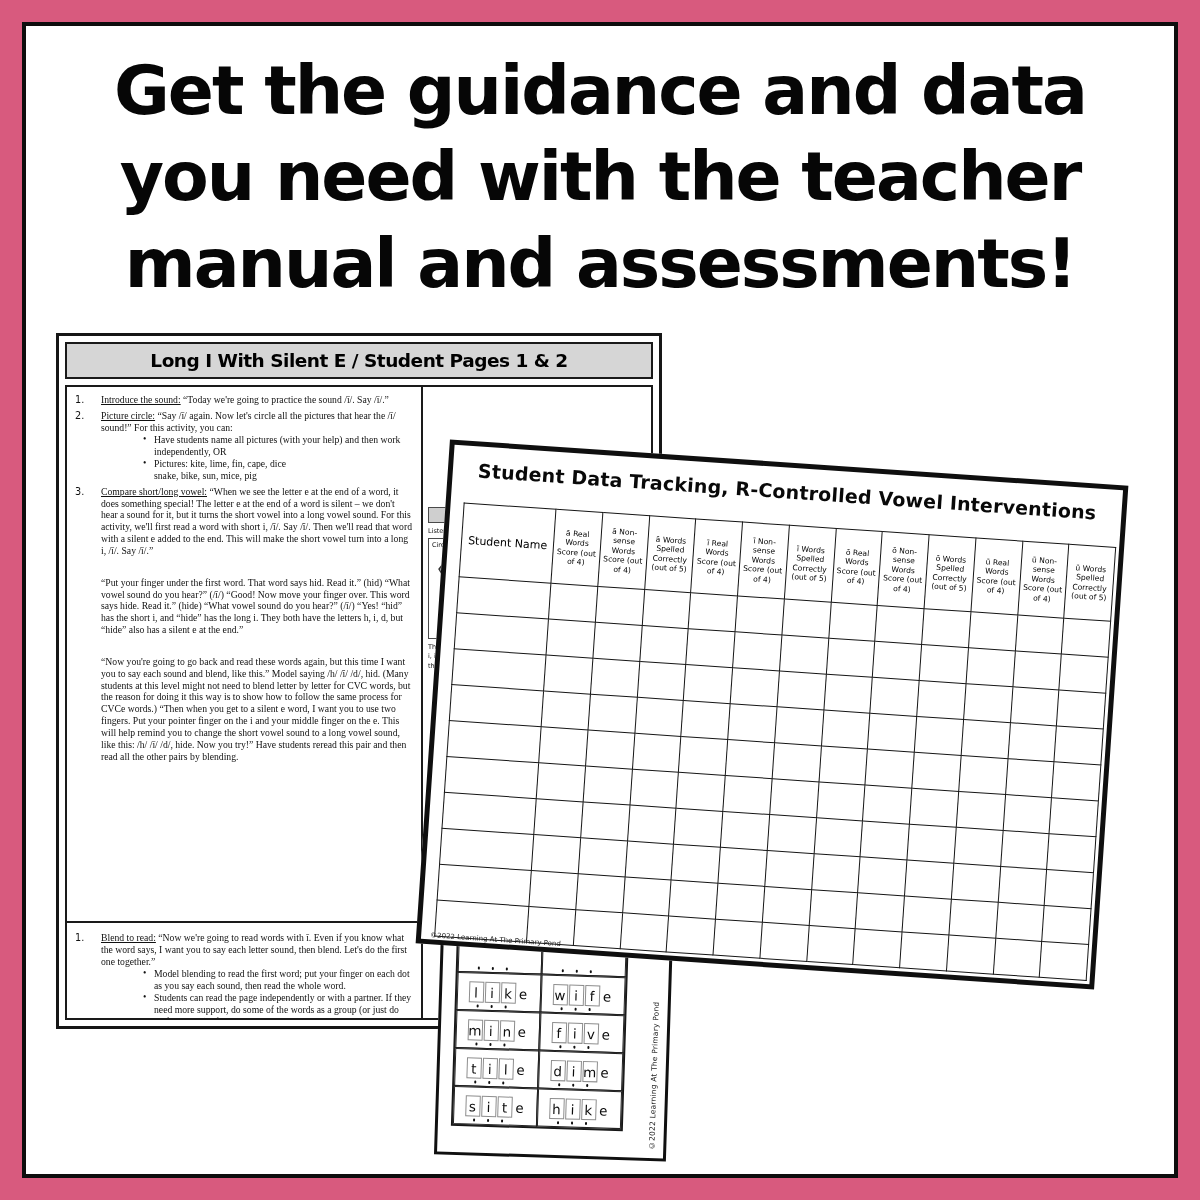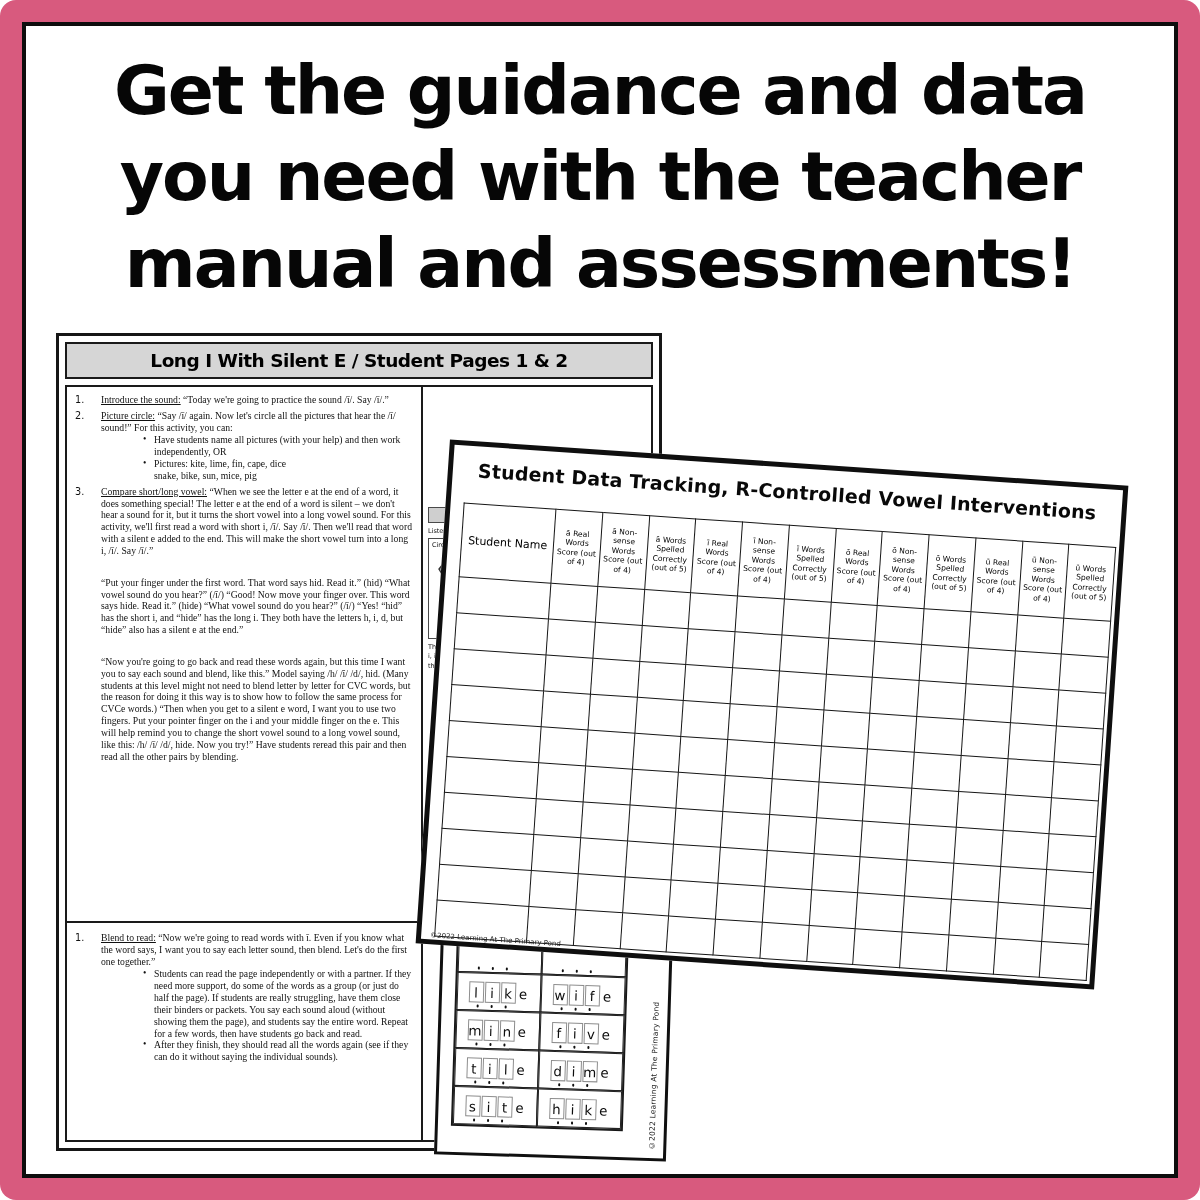--- a/index.html
+++ b/index.html
@@ -1,26 +1,26 @@
 <!DOCTYPE html>
 <html><head>
 <meta charset="utf-8">
 <style>
   * { box-sizing: border-box; margin: 0; padding: 0; }
   html,body { width:1200px; height:1200px; background:#fff; font-family:"DejaVu Sans", sans-serif; }
-  .stage { position:relative; width:1200px; height:1200px; overflow:hidden; background:#fff;border-radius:16px; }
+  .stage { position:relative; width:1200px; height:1200px; overflow:hidden; background:#fff; }
   .frame { position:absolute; inset:0; border:22px solid #d85a7e; z-index:20; pointer-events:none; }
   .canvas { position:absolute; inset:22px; border:4px solid #0d0d0d; background:#fff; }
 
   
   .headline { position:absolute; left:0; right:0; top:22px; text-align:center; z-index:2; }
   .headline div { font-size:68px; font-weight:bold; letter-spacing:-2px; line-height:1.27; color:#060606; }
 
   
-  .manual { position:absolute; left:30px; top:307px; width:606px; height:818px; background:#fff; border:3px solid #161616; z-index:1; }
+  .manual { position:absolute; left:30px; top:307px; width:606px; height:696px; background:#fff; border:3px solid #161616; z-index:1; }
   .m-titlebar { position:absolute; left:6px; right:6px; top:6px; height:37px; background:#d6d6d6; border:2px solid #1a1a1a;
                 display:flex; align-items:center; justify-content:center; font-size:18.5px; font-weight:bold; letter-spacing:-0.5px; }
   .m-content { position:absolute; left:6px; right:6px; top:49px; bottom:6px; border:2px solid #1a1a1a; overflow:hidden; }
   .m-left { position:absolute; left:0; top:0; bottom:0; width:356px; border-right:2px solid #1a1a1a;
             font-size:9.7px; line-height:1.22; color:#111; }
   .m-top { height:536px; border-bottom:2px solid #1a1a1a; padding:7px 8px 0 5px; overflow:hidden; }
   .m-bot { padding:9px 8px 0 5px; overflow:hidden; }
   .sec { display:flex; margin-bottom:4px; }
   .sec .num { flex:none; width:29px; padding-left:3px; }
   .sec .body { flex:1;font-family:Liberation Serif, serif; }
@@ -108,20 +108,21 @@
                 <p>“Now you're going to go back and read these words again, but this time I want you to say each sound and blend, like this.” Model saying /h/ /ĭ/ /d/, hid. (Many students at this level might not need to blend letter by letter for CVC words, but the reason for doing it this way is to show how to follow the same process for CVCe words.) “Then when you get to a silent e word, I want you to use two fingers. Put your pointer finger on the i and your middle finger on the e. This will help remind you to change the short vowel sound to a long vowel sound, like this: /h/ /ī/ /d/, hide. Now you try!” Have students reread this pair and then read all the other pairs by blending.</p>
               </div>
             </div>
           </div>
           <div class="m-bot">
             <div class="sec">
               <div class="num">1.</div>
               <div class="body">
                 <p><span class="u">Blend to read:</span><span> “Now we're going to read words with ī. Even if you know what the word says, I want you to say each letter sound, then blend. Let's do the first one together.”</span></p>
                 <ul class="bullets">
+                  <li>Model blending to read the first word; put your finger on each dot as you say each sound, then read the whole word.</li>
                   <li>Students can read the page independently or with a partner. If they need more support, do some of the words as a group (or just do half the page). If students are really struggling, have them close their binders or packets. You say each sound aloud (without showing them the page), and students say the entire word. Repeat for a few words, then have students go back and read.</li>
                   <li>After they finish, they should read all the words again (see if they can do it without saying the individual sounds).</li>
                 </ul>
               </div>
             </div>
           </div>
         </div>
         <div class="m-right">
           <div class="frag">
             <div class="f-bar"></div>

